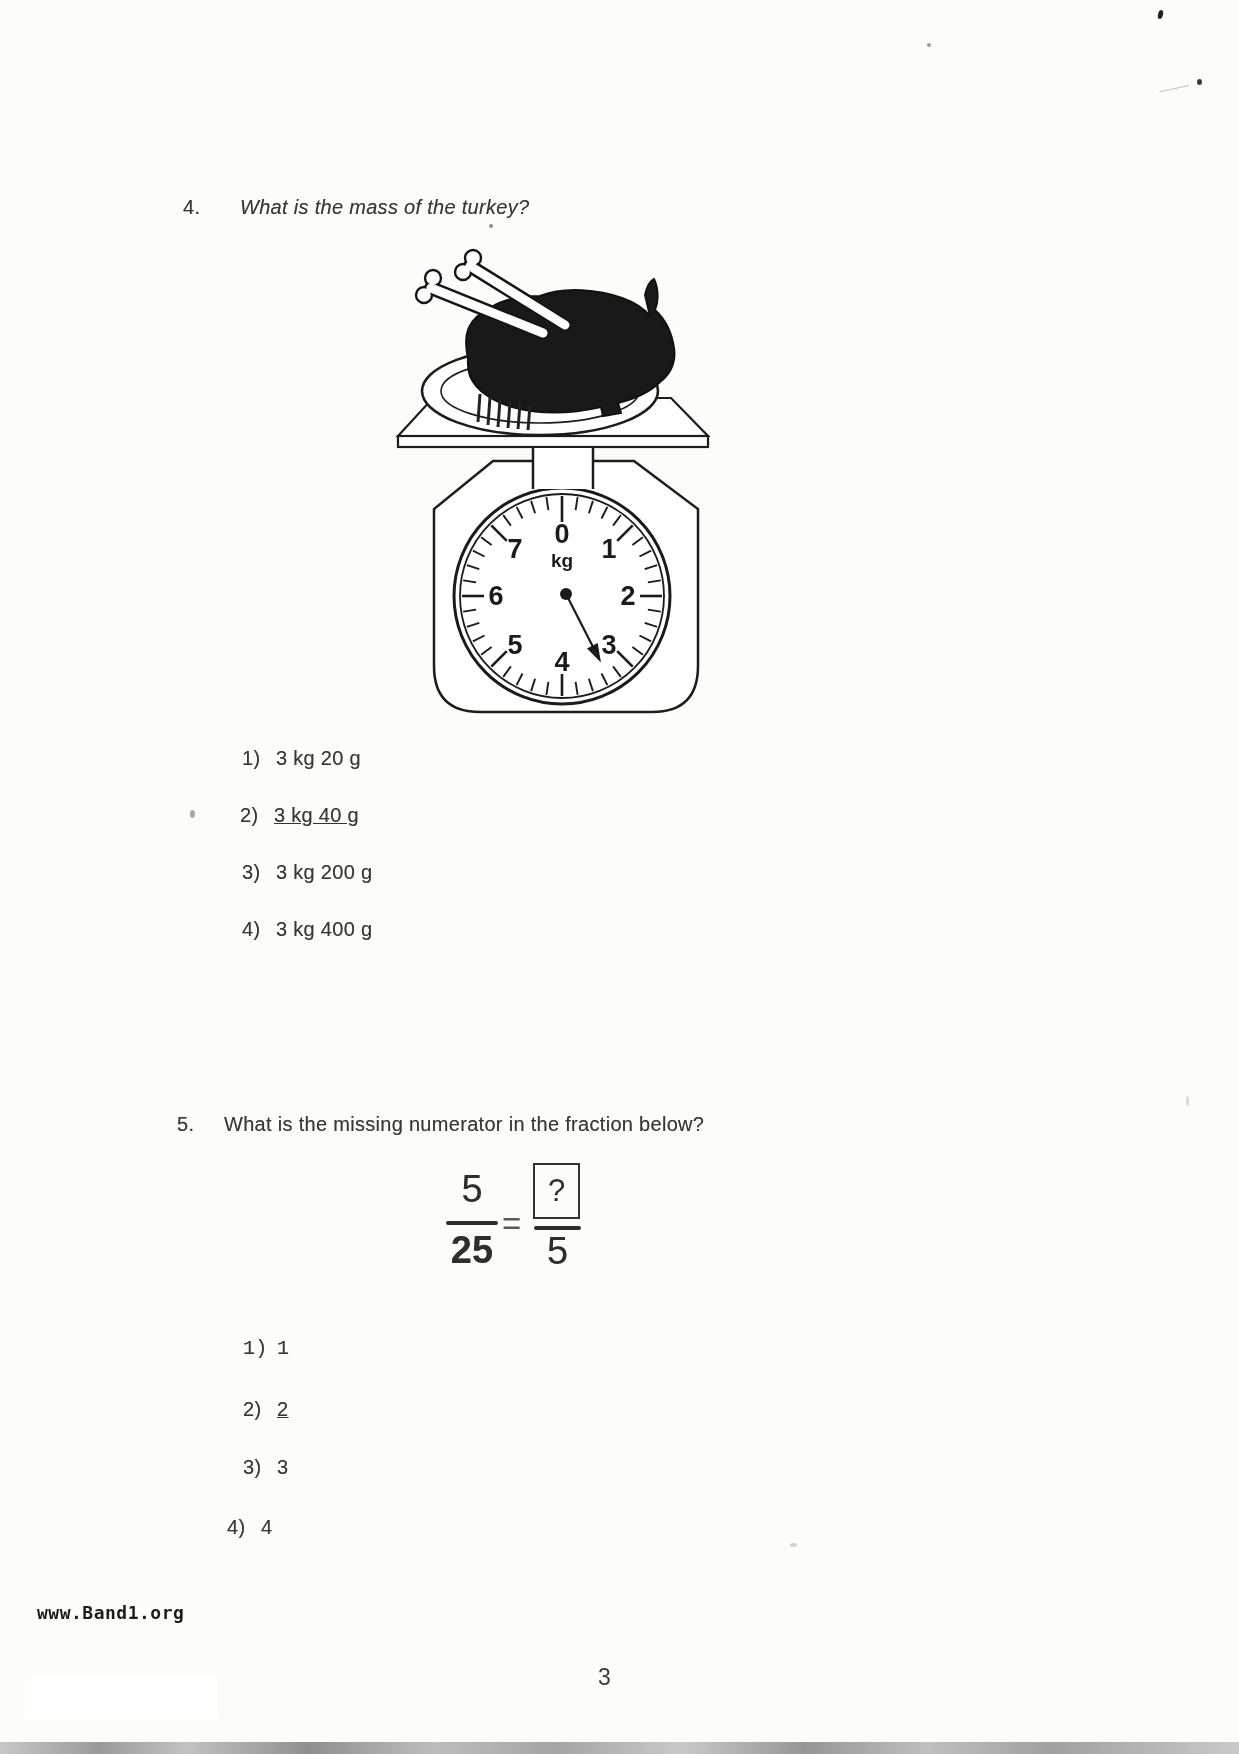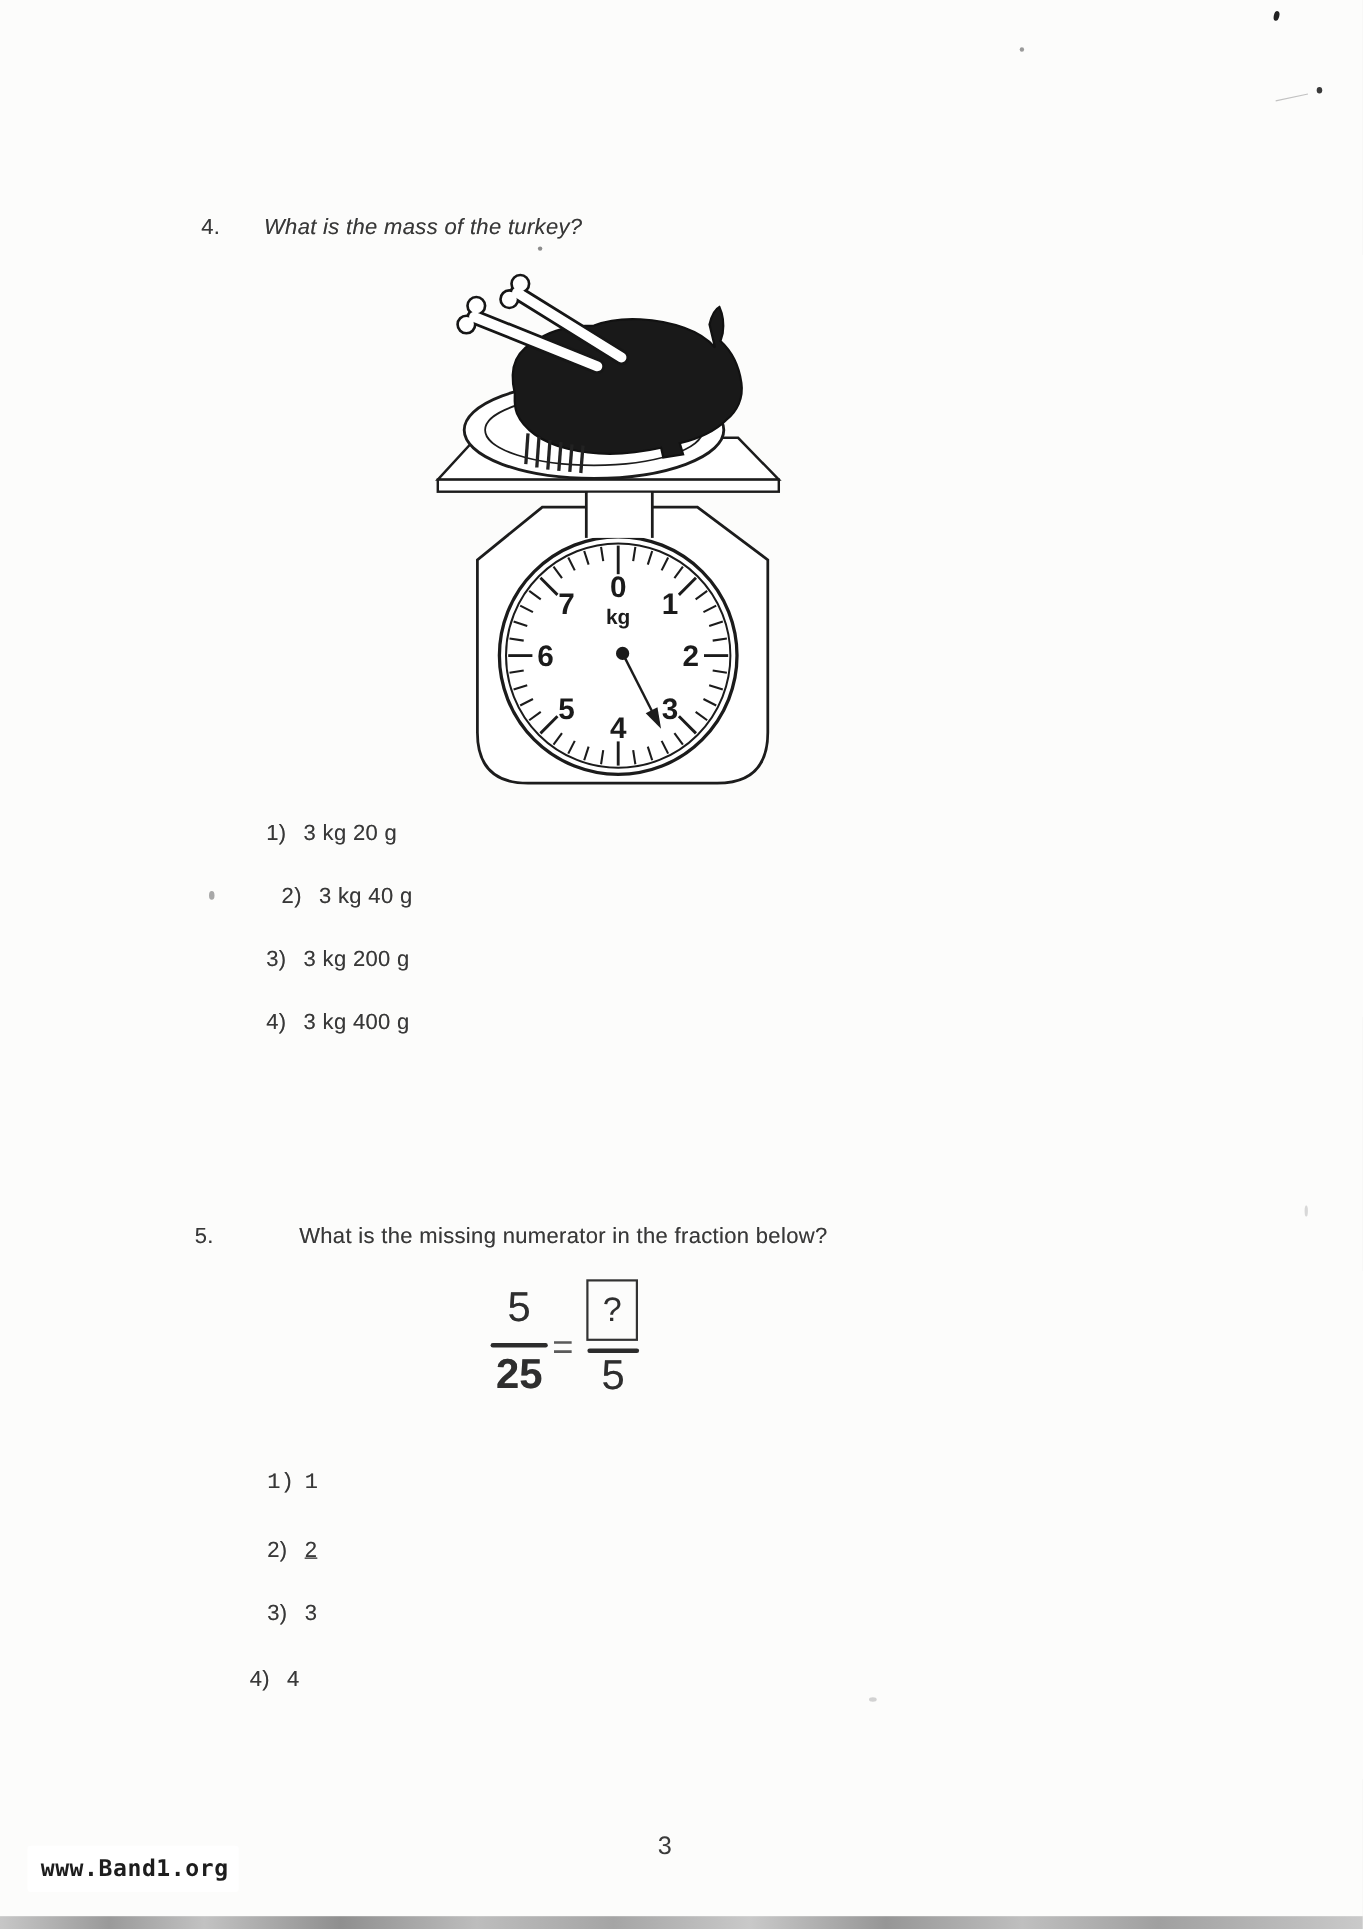--- a/index.html
+++ b/index.html
@@ -26,23 +26,23 @@
   .frac-bar{position:absolute;height:3.5px;background:#2c2c2c;border-radius:2px;}
   .equals{position:absolute;font-size:33px;color:#5a5a5a;line-height:33px;}
   .missing-box{
     position:absolute;left:93px;top:3px;width:43px;height:52px;
     border:2.5px solid #333;display:flex;align-items:center;justify-content:center;
     font-size:31px;color:#2e2e2e;
   }
   
   .footer-box{position:absolute;left:25px;top:1678px;width:192px;height:42px;background:#ffffff;border-radius:3px;}
   .watermark{
-    position:absolute;left:37px;top:1686px;
+    position:absolute;left:37px;top:1602px;
     font-family:"DejaVu Sans Mono",monospace;font-weight:bold;
-    font-size:21px;color:#1d1d1d;letter-spacing:.5px;white-space:nowrap;
+    font-size:18px;color:#1d1d1d;letter-spacing:.5px;white-space:nowrap;
   }
   .page-num{position:absolute;left:598px;top:1664px;font-size:23px;color:#3a3a3a;}
   
   .speck{position:absolute;border-radius:50%;}
   .edge-strip{
     position:absolute;left:0;top:1742px;width:1239px;height:12px;
     background:linear-gradient(90deg,#c7c7c7 0%,#9a9a9a 8%,#c2c2c2 15%,#8f8f8f 25%,
       #bdbdbd 35%,#a5a5a5 45%,#c9c9c9 55%,#969696 65%,#bfbfbf 75%,#a0a0a0 85%,#cacaca 100%);
   }
   
@@ -167,32 +167,32 @@
     <g>
       <rect x="534" y="448" width="58" height="41" fill="#ffffff"></rect>
       <line x1="533" y1="447" x2="533" y2="489" stroke="#1c1c1c" stroke-width="2.5"></line>
       <line x1="593" y1="447" x2="593" y2="489" stroke="#1c1c1c" stroke-width="2.5"></line>
     </g>
   </svg>
 
   <div class="option-row" style="left:242px;top:746px;">
     <span class="opt-marker">1)</span><span class="opt-text">3 kg 20 g</span>
   </div>
-  <div class="option-row" style="left:256px;top:803px;">
+  <div class="option-row" style="left:240px;top:803px;text-decoration:underline;">
     <span class="opt-marker">2)</span><span class="opt-text">3 kg 40 g</span>
   </div>
   <div class="option-row" style="left:242px;top:860px;">
     <span class="opt-marker">3)</span><span class="opt-text">3 kg 200 g</span>
   </div>
   <div class="option-row" style="left:242px;top:917px;">
     <span class="opt-marker">4)</span><span class="opt-text">3 kg 400 g</span>
   </div>
 
   <span class="abs q-number" style="left:177px;top:1112px;">5.</span>
-  <span class="abs q-text" style="left:224px;top:1112px;margin-left:48px;">What is the missing numerator in the fraction below?</span>
+  <span class="abs q-text" style="left:224px;top:1112px;">What is the missing numerator in the fraction below?</span>
 
   <div class="fraction-figure">
     <span class="frac-num" style="left:8px;top:10px;width:48px;">5</span>
     <div class="frac-bar" style="left:6px;top:61px;width:52px;"></div>
     <span class="frac-den" style="left:0px;top:71px;width:64px;font-weight:bold;">25</span>
     <span class="equals" style="left:62px;top:47px;">=</span>
     <div class="missing-box">
       <span>?</span>
     </div>
     <div class="frac-bar" style="left:94px;top:66px;width:47px;"></div>

